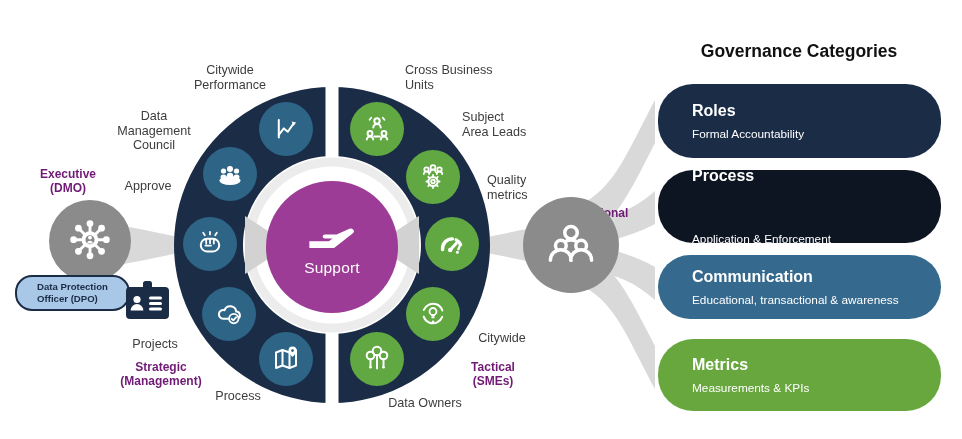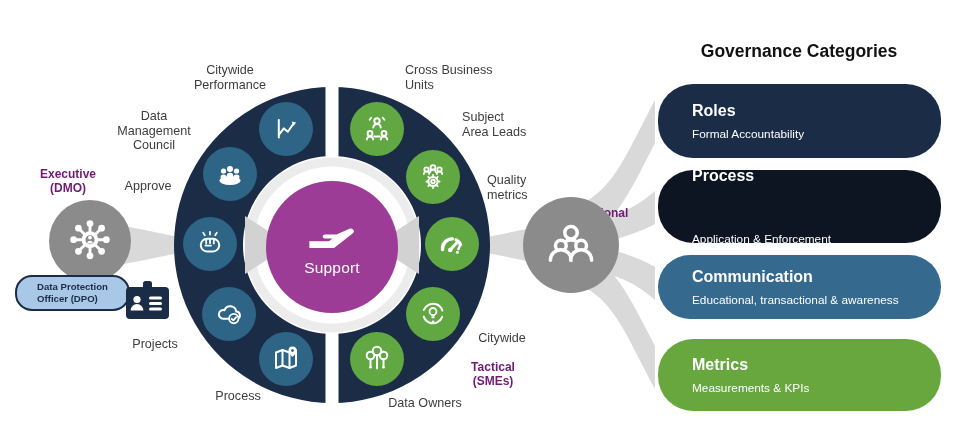--- a/index.html
+++ b/index.html
@@ -216,20 +216,22 @@
 Council</div>
   <div class="lbl c b" style="left:18px;top:168px;width:100px;">Executive
 (DMO)</div>
   <div class="lbl c" style="left:116px;top:179px;width:64px;">Approve</div>
   <div class="lbl" style="left:487px;top:173px;width:60px;">Quality
 metrics</div>
   <div class="lbl" style="left:462px;top:110px;width:80px;">Subject
 Area Leads</div>
   <div class="lbl c b" style="left:556px;top:175px;width:78px;margin-top:32px;">Operational</div>
   <div class="lbl c" style="left:114px;top:337px;width:82px;">Projects</div>
+  <div class="lbl c b" style="left:108px;top:361px;width:106px;">Strategic
+(Management)</div>
   <div class="lbl c" style="left:205px;top:389px;width:66px;">Process</div>
   <div class="lbl c" style="left:382px;top:396px;width:86px;">Data Owners</div>
   <div class="lbl c b" style="left:460px;top:361px;width:66px;">Tactical
 (SMEs)</div>
   <div class="lbl c" style="left:473px;top:331px;width:58px;">Citywide</div>
 
   <div class="cat-box" style="top: 84px; height: 74px; background-color: rgb(27, 44, 71);">
     <h3>Roles</h3>
     <p>Formal Accountability</p>
   </div>

